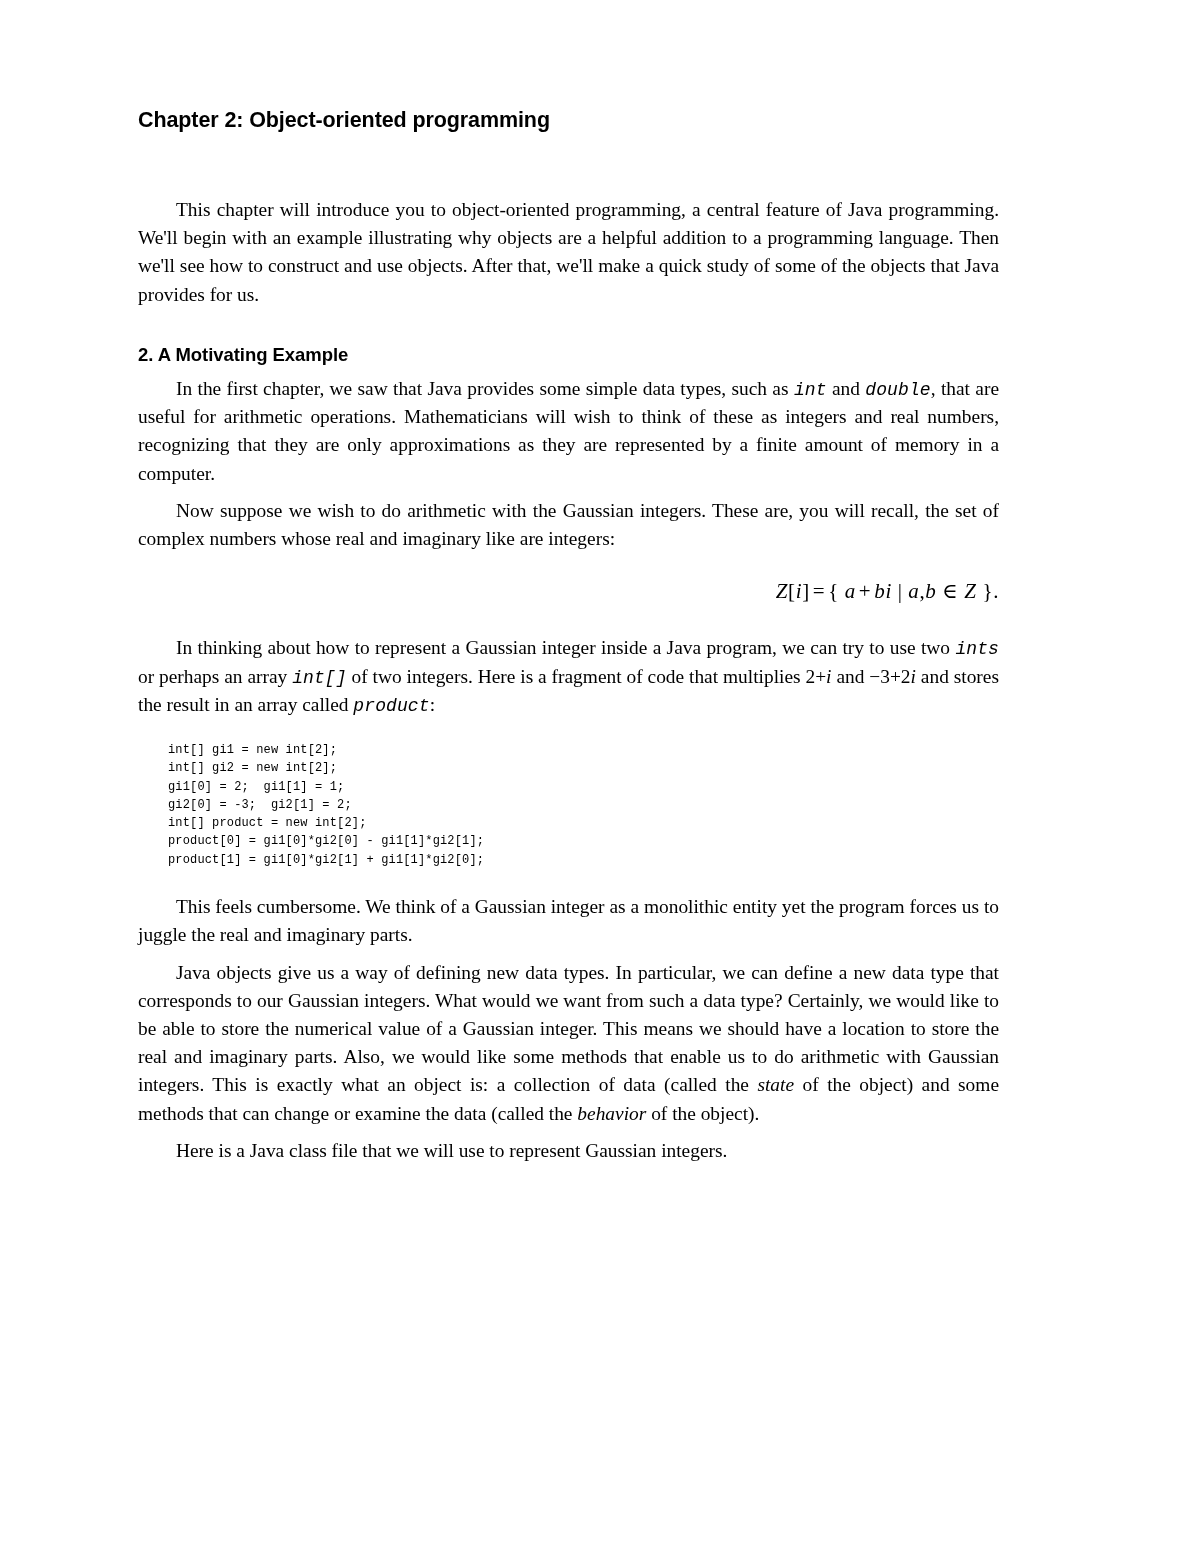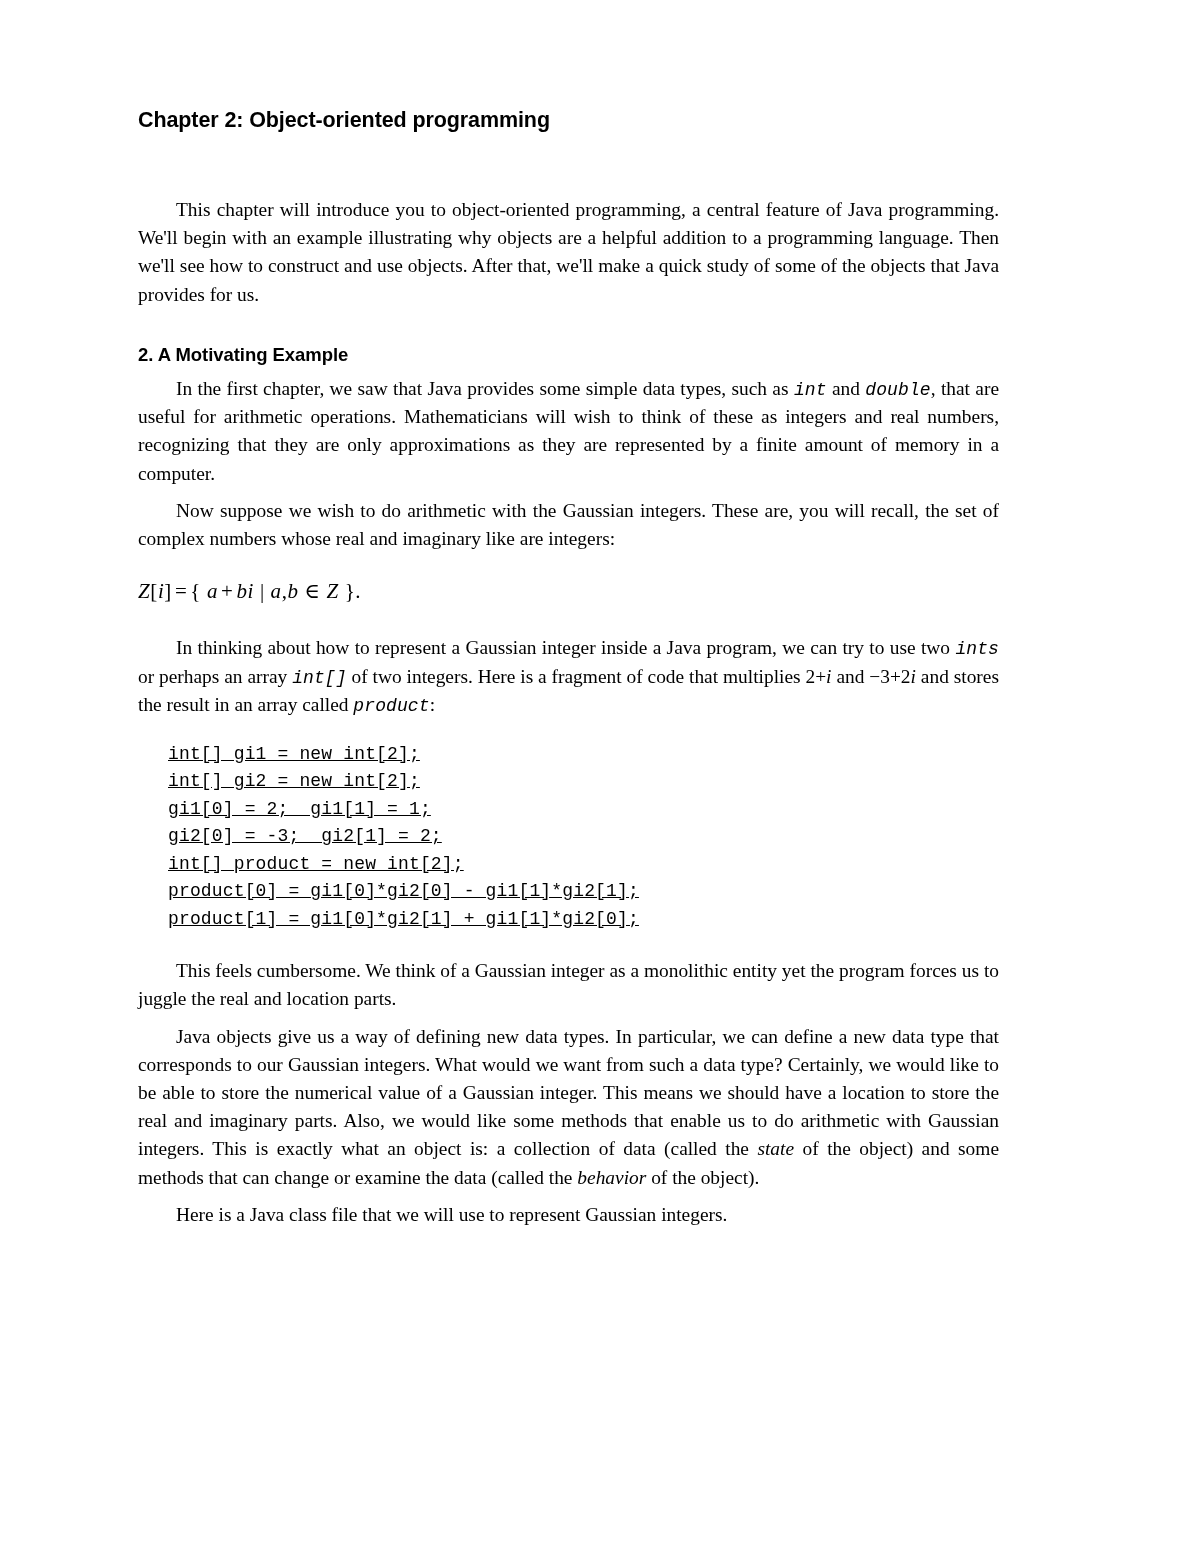--- a/index.html
+++ b/index.html
@@ -56,37 +56,36 @@
     font-family: "Liberation Serif", "DejaVu Serif", serif;
     font-style: italic;
   }
   .mathn {
     font-family: "Liberation Serif", "DejaVu Serif", serif;
     font-style: normal;
   }
   .em { font-style: italic; }
 
   .display-math {
-    text-align: left;
+    text-align: right;
     font-size: 21px;
     margin: 26px 0 30px 0;
     letter-spacing: 0.6px;
   }
   .display-math .mathi { font-style: italic; }
   .display-math .op { font-style: normal; padding: 0 3px; }
 
   pre.codeblock {
     font-family: "Liberation Mono", "DejaVu Sans Mono", monospace;
-    font-size: 18px;
+    font-size: 12px;
     line-height: 1.525;
     margin: 22px 0 24px 0;
     padding: 0 0 0 30px;
     white-space: pre;
     letter-spacing: 0.15px;
-    text-decoration: underline;
   }
 </style>
 </head>
 <body>
 
 <div class="page">
 
   <h1 class="chapter-title">Chapter 2: Object-oriented programming</h1>
 
   <p class="body">This chapter will introduce you to object-oriented programming, a central feature of Java programming. We'll begin with an example illustrating why objects are a helpful addition to a programming language. Then we'll see how to construct and use objects. After that, we'll make a quick study of some of the objects that Java provides for us.</p>
@@ -103,20 +102,20 @@
   <p class="body"><span>In thinking about how to represent a Gaussian integer inside a Java program, we can try to use two </span><span class="mono">ints</span><span> or perhaps an array </span><span class="mono">int[]</span><span> of two integers. Here is a fragment of code that multiplies </span><span class="mathn">2</span><span class="mathn">+</span><span class="mathi">i</span><span> and </span><span class="mathn">−3</span><span class="mathn">+</span><span class="mathn">2</span><span class="mathi">i</span><span> and stores the result in an array called </span><span class="mono">product</span><span>:</span></p>
 
   <pre class="codeblock">int[] gi1 = new int[2];
 int[] gi2 = new int[2];
 gi1[0] = 2;  gi1[1] = 1;
 gi2[0] = -3;  gi2[1] = 2;
 int[] product = new int[2];
 product[0] = gi1[0]*gi2[0] - gi1[1]*gi2[1];
 product[1] = gi1[0]*gi2[1] + gi1[1]*gi2[0];</pre>
 
-  <p class="body">This feels cumbersome. We think of a Gaussian integer as a monolithic entity yet the program forces us to juggle the real and location parts.</p>
+  <p class="body">This feels cumbersome. We think of a Gaussian integer as a monolithic entity yet the program forces us to juggle the real and imaginary parts.</p>
 
 
   <p class="body"><span>Java objects give us a way of defining new data types. In particular, we can define a new data type that corresponds to our Gaussian integers. What would we want from such a data type? Certainly, we would like to be able to store the numerical value of a Gaussian integer. This means we should have a location to store the real and imaginary parts. Also, we would like some methods that enable us to do arithmetic with Gaussian integers. This is exactly what an object is: a collection of data (called the </span><span class="em">state</span><span> of the object) and some methods that can change or examine the data (called the </span><span class="em">behavior</span><span> of the object).</span></p>
 
   <p class="body">Here is a Java class file that we will use to represent Gaussian integers.</p>
 
 </div>
 
 </body></html>

